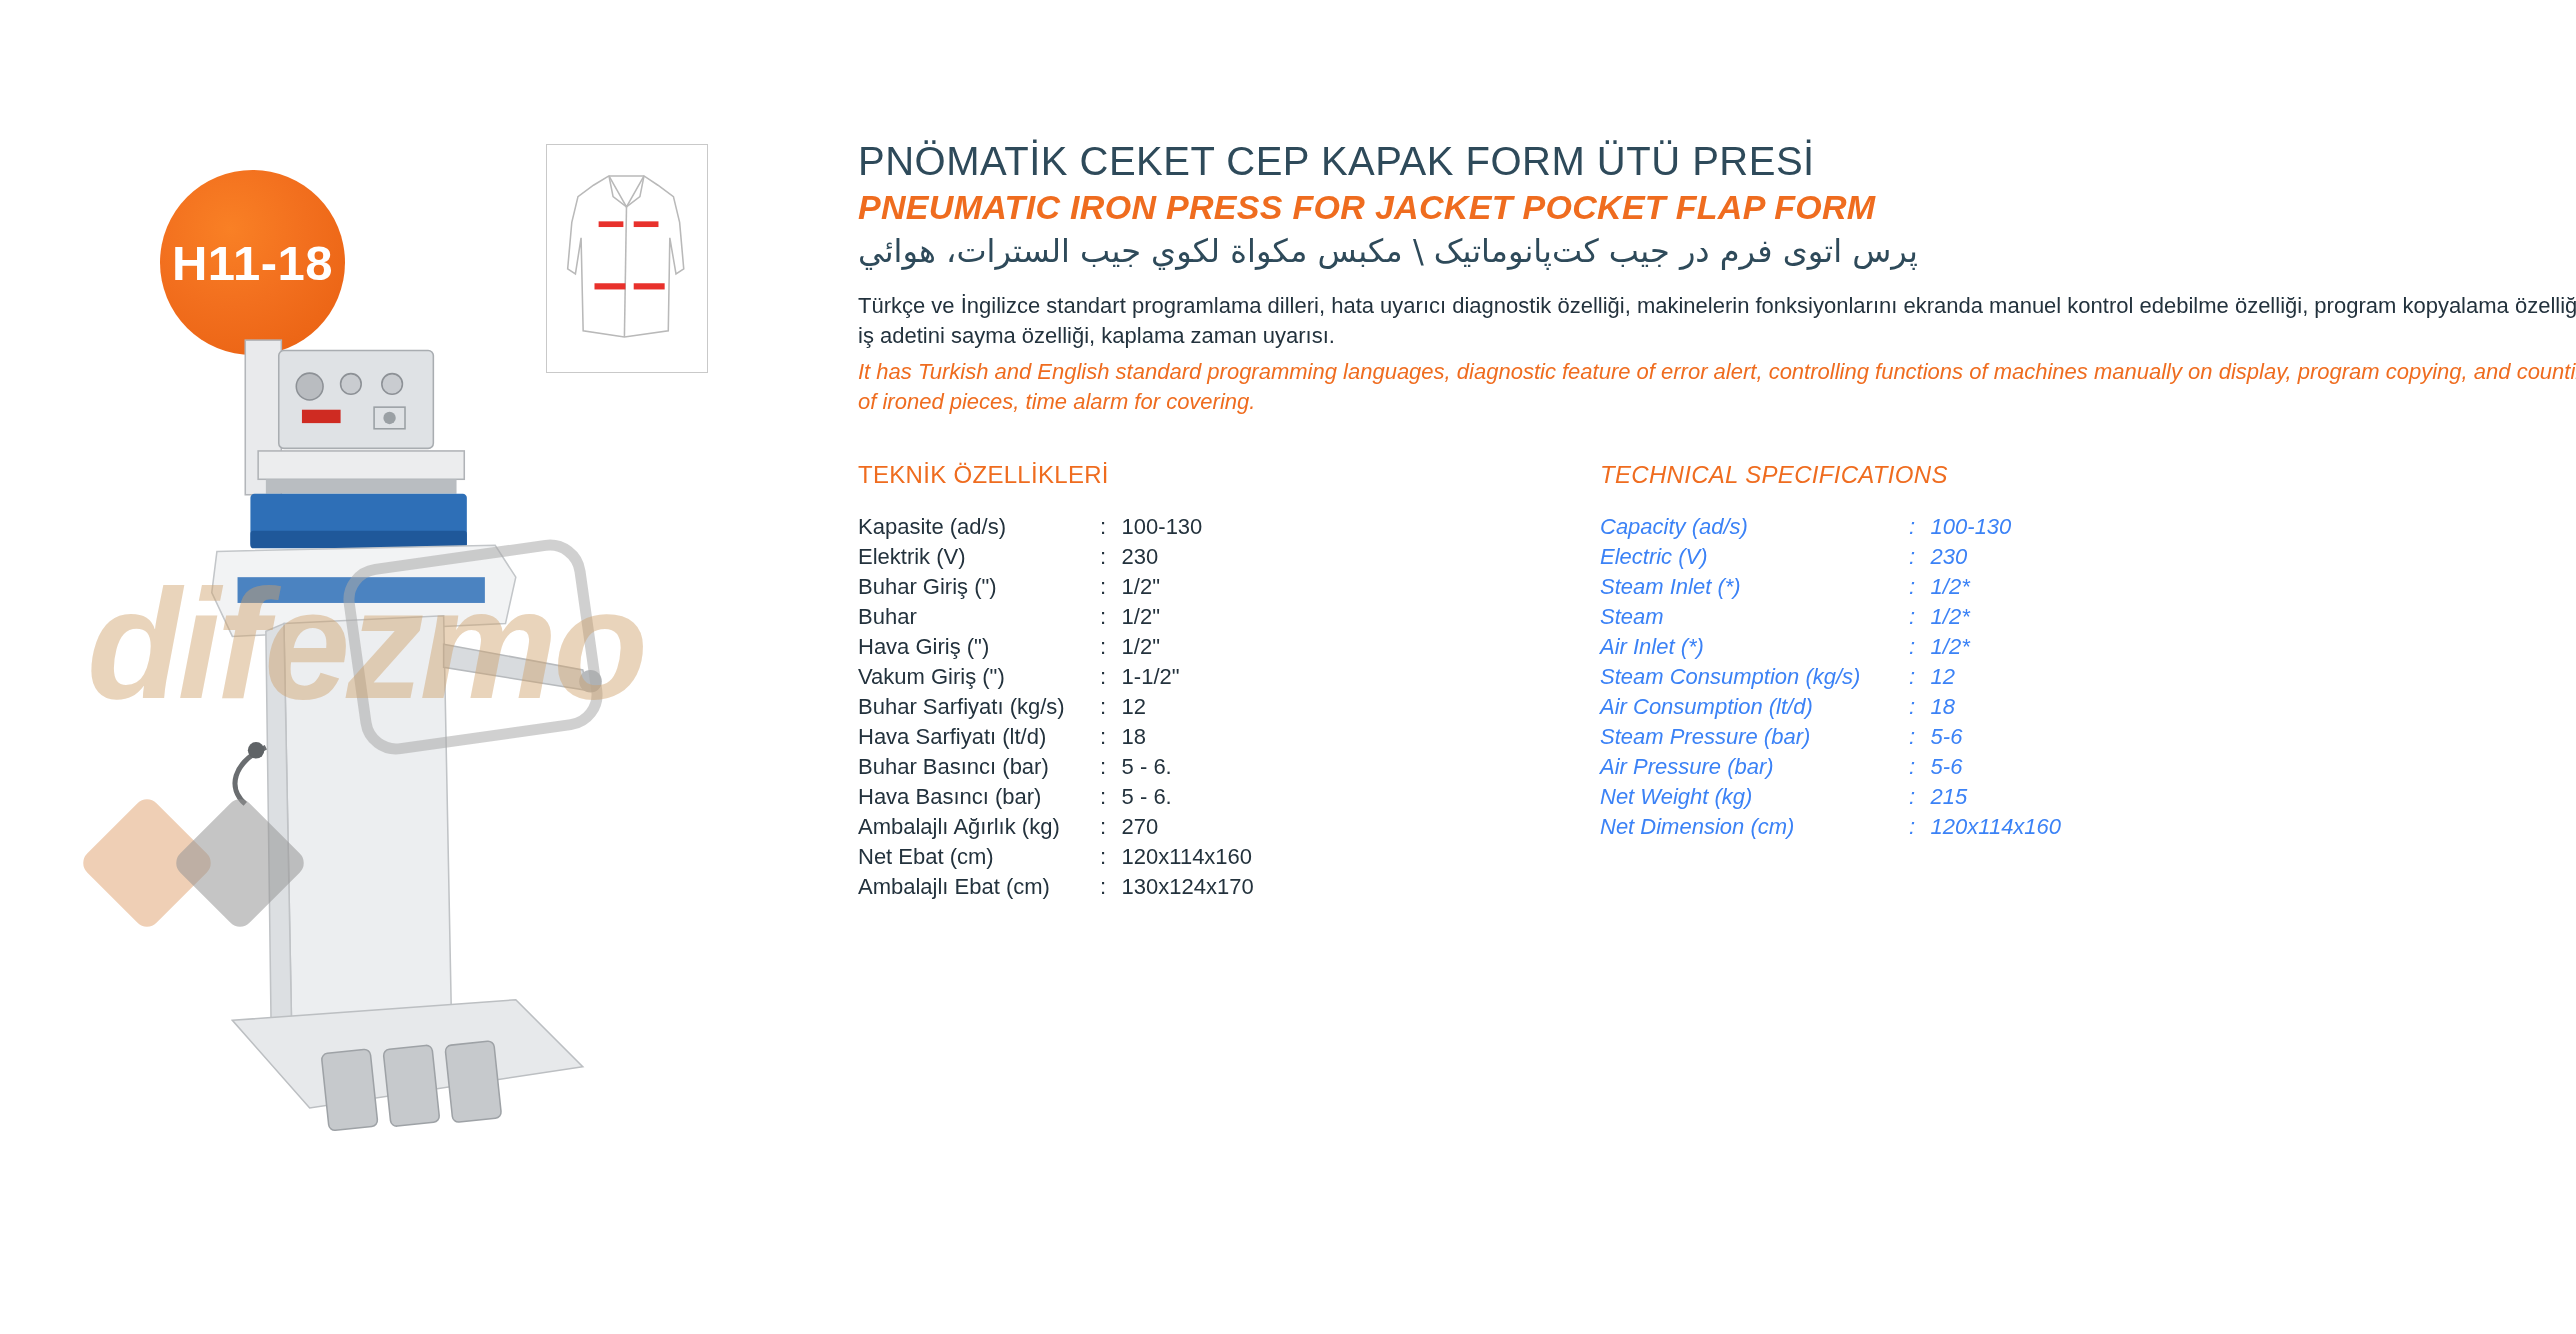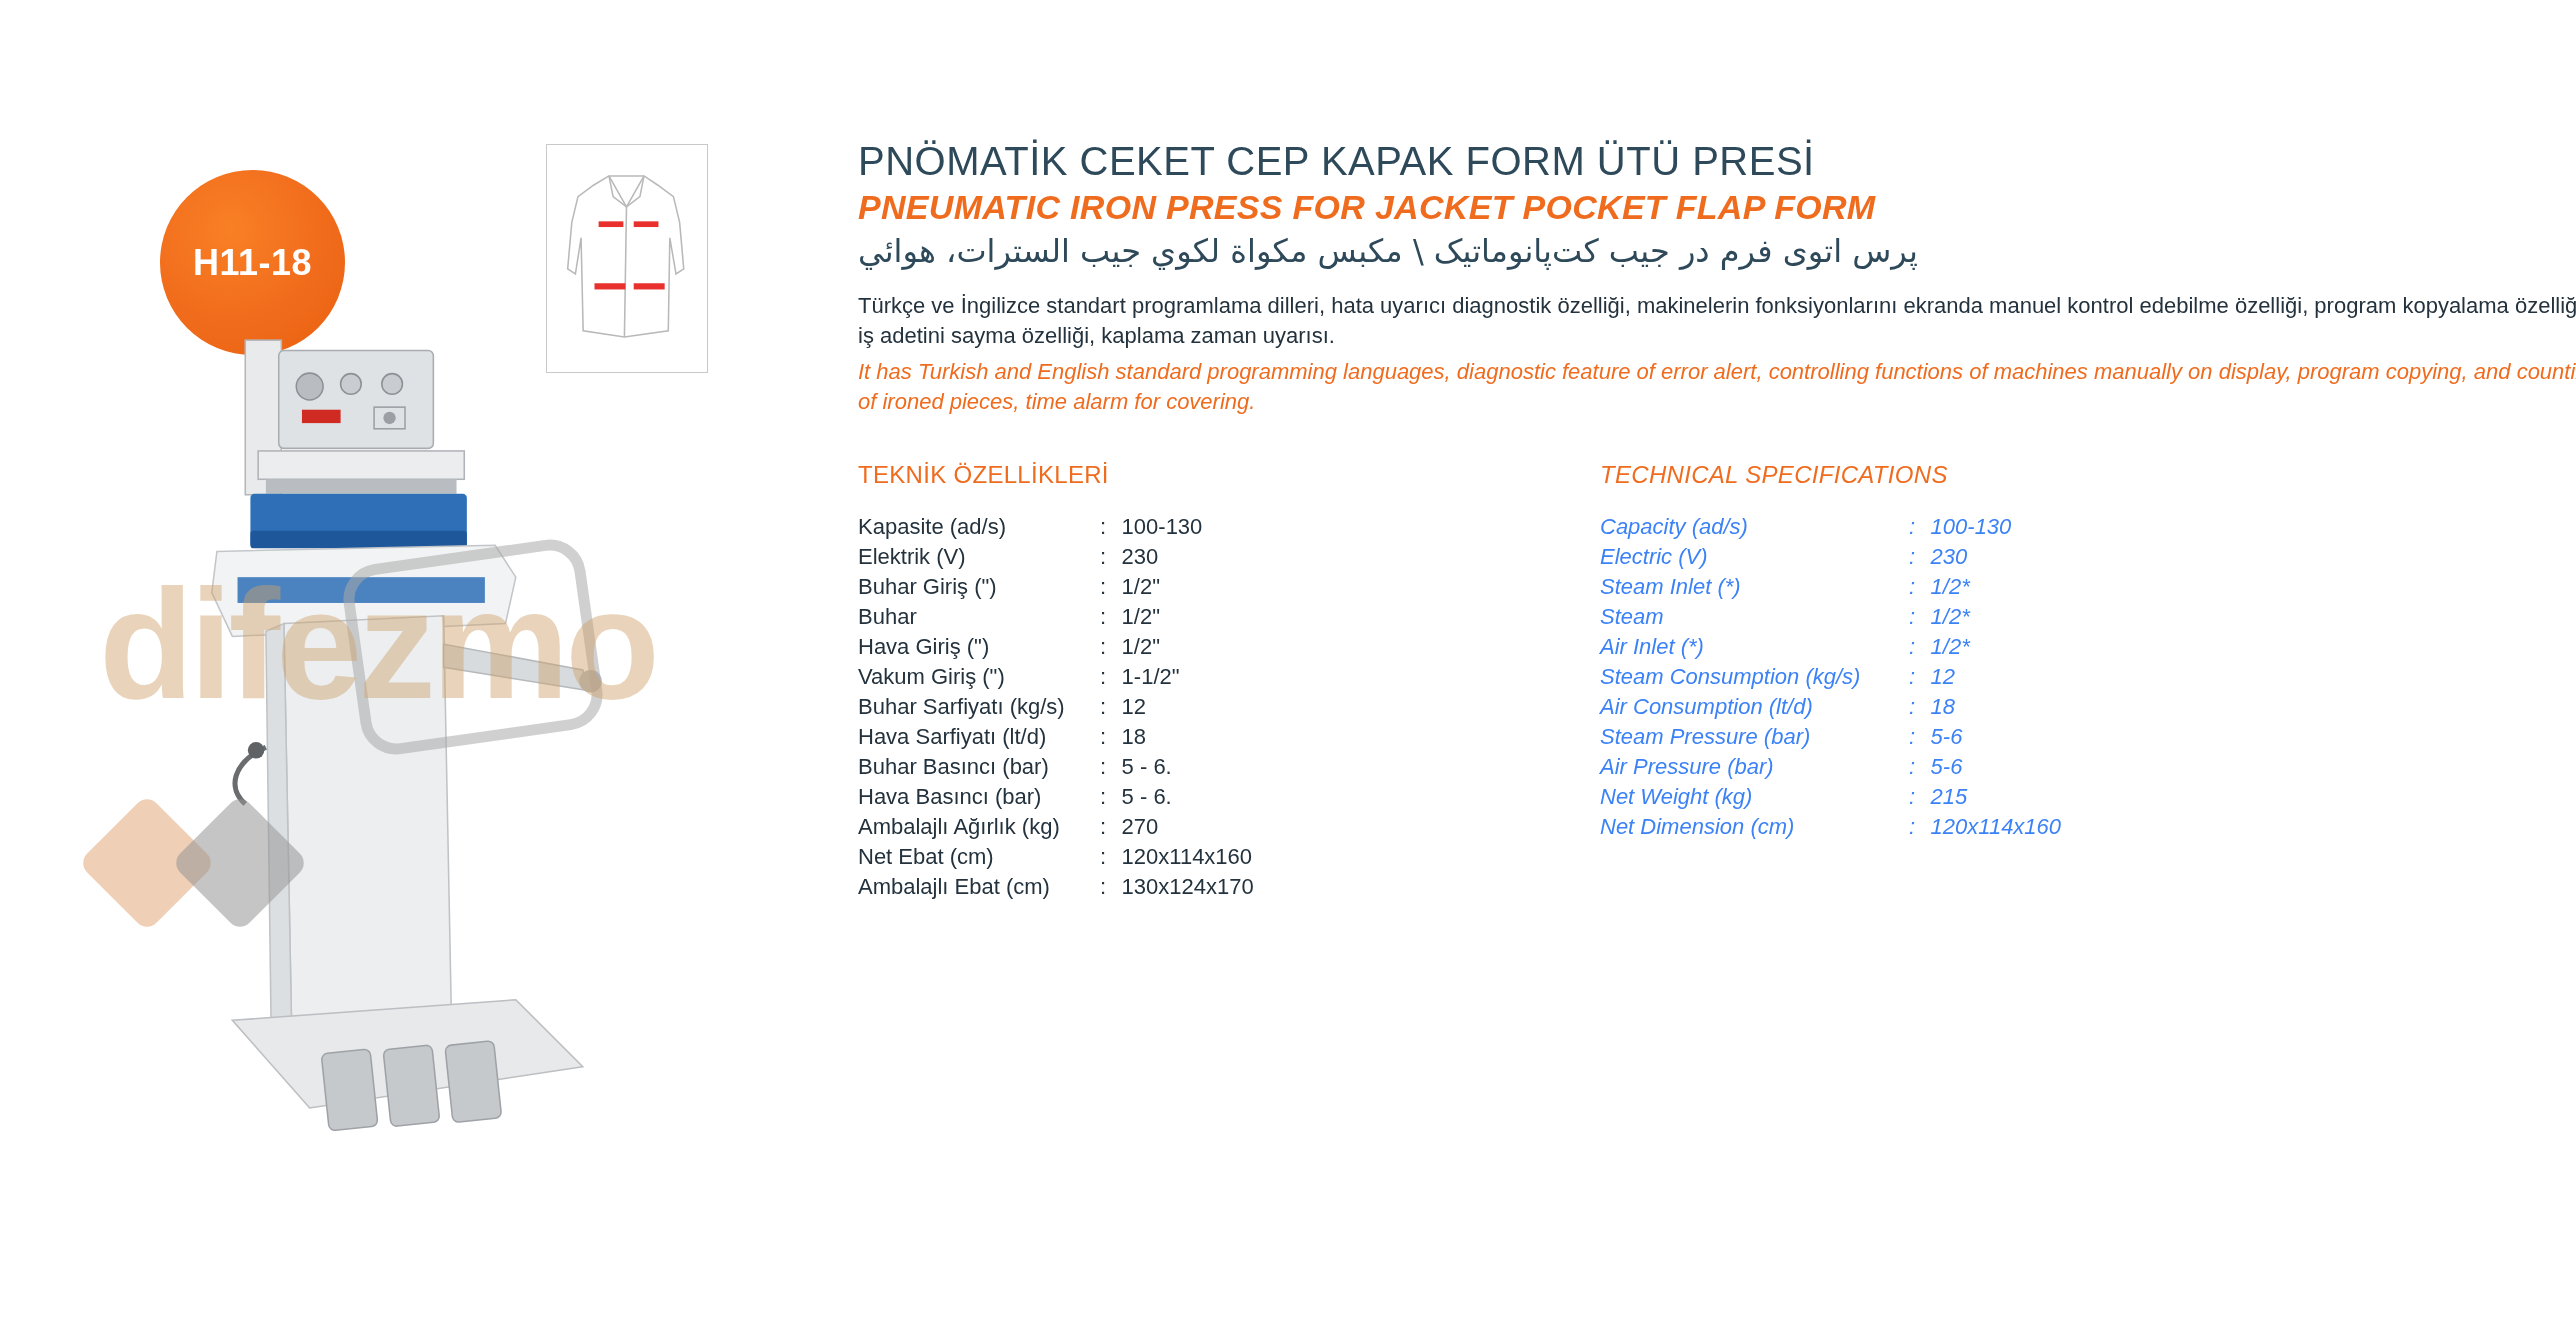--- a/index.html
+++ b/index.html
@@ -31,21 +31,21 @@
     width: 185px;
     height: 185px;
     border-radius: 50%;
     background: radial-gradient(circle at 38% 32%, #f98025 0%, #f26f1e 45%, #e85f10 100%);
     display: flex;
     align-items: center;
     justify-content: center;
   }
   #model-badge span {
     color: #ffffff;
-    font-size: 36px;
+    font-size: 49px;
     font-weight: bold;
     letter-spacing: 0.5px;
   }
 
   
   #jacket-box {
     position: absolute;
     left: 546px;
     top: 144px;
     width: 160px;
@@ -67,27 +67,28 @@
   #watermark {
     position: absolute;
     left: 62px;
     top: 453px;
     width: 649px;
     height: 546px;
     pointer-events: none;
   }
   #wm-text {
     position: absolute;
-    left: 37px;
+    left: 25px;
     top: 103px;
     font-size: 155px;
     color: rgba(206,160,104,0.45);
     font-family: "Liberation Sans", sans-serif;
     font-weight: 600;
     letter-spacing: -4.1px;
+    font-style: italic;
   }
   .wm-sq {
     position: absolute;
     width: 98px;
     height: 98px;
     transform: rotate(45deg);
     border-radius: 13.4px;
   }
   #wm-sq1 { left: 36px;  top: 361px; background: rgba(226,168,120,0.55); }
   #wm-sq2 { left: 129px; top: 361px; background: rgba(150,150,150,0.55); }

